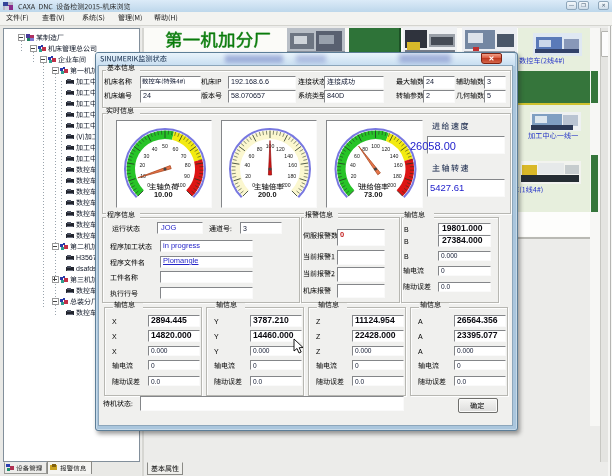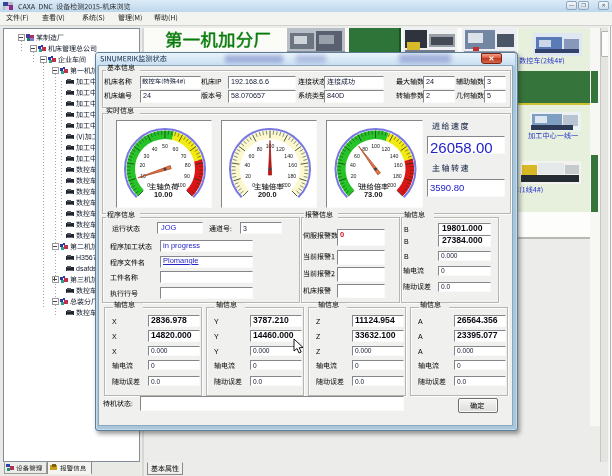--- a/index.html
+++ b/index.html
@@ -1201,31 +1201,31 @@
 <div style="position:absolute;left:364px;top:191px;font-size:7.4px;color:#111;white-space:nowrap;font-weight:bold;">73.00</div>
 <svg style="position:absolute;left:432px;top:121.5px;" width="38.0" height="8" viewBox="0 0 4750 1000">
     <g fill="#1b2b4e" stroke="#1b2b4e" stroke-width="8" transform="translate(0,880) scale(1,-1)">
       <use href="#u8fdb" x="0"></use>
       <use href="#u7ed9" x="1188"></use>
       <use href="#u901f" x="2375"></use>
       <use href="#u5ea6" x="3562"></use>
     </g>
   </svg>
 <div style="position:absolute;left:427px;top:136px;width:78px;height:18px;background:#fff;border:1px solid;border-color:#848689 #fafafa #fafafa #848689;box-sizing:border-box;"></div>
-<div style="position:absolute;left:430px;top:139.5px;font-size:15px;color:#2222cc;white-space:nowrap;">26058.00</div>
+<div style="position:absolute;left:410px;top:139.5px;font-size:11px;color:#2222cc;white-space:nowrap;">26058.00</div>
 <svg style="position:absolute;left:432px;top:163.5px;" width="38.0" height="8" viewBox="0 0 4750 1000">
     <g fill="#1b2b4e" stroke="#1b2b4e" stroke-width="8" transform="translate(0,880) scale(1,-1)">
       <use href="#u4e3b" x="0"></use>
       <use href="#u8f74" x="1188"></use>
       <use href="#u8f6c" x="2375"></use>
       <use href="#u901f" x="3562"></use>
     </g>
   </svg>
 <div style="position:absolute;left:427px;top:179px;width:78px;height:18px;background:#fff;border:1px solid;border-color:#848689 #fafafa #fafafa #848689;box-sizing:border-box;"></div>
-<div style="position:absolute;left:430px;top:182.5px;font-size:9.5px;color:#2222cc;white-space:nowrap;">3590.80</div>
+<div style="position:absolute;left:430px;top:182.5px;font-size:9.5px;color:#2222cc;white-space:nowrap;">5427.61</div>
 <div style="position:absolute;left:102px;top:217px;width:196px;height:84px;border:1px solid #b7b7b2;box-shadow:1px 1px 0 #fdfdfd inset, 1px 1px 0 #fdfdfd;"></div>
 <div style="position:absolute;left:106px;top:213px;width:34px;height:8px;background:#f0f0ee;"></div>
 <svg style="position:absolute;left:107px;top:210.5px;" width="28.0" height="7" viewBox="0 0 4000 1000">
     <g fill="#000" transform="translate(0,880) scale(1,-1)">
       <use href="#u7a0b" x="0"></use>
       <use href="#u5e8f" x="1000"></use>
       <use href="#u4fe1" x="2000"></use>
       <use href="#u606f" x="3000"></use>
     </g>
   </svg>
@@ -1381,21 +1381,21 @@
 <div style="position:absolute;left:113px;top:303px;width:30px;height:8px;background:#f0f0ee;"></div>
 <svg style="position:absolute;left:114px;top:300.5px;" width="21.0" height="7" viewBox="0 0 3000 1000">
     <g fill="#000" transform="translate(0,880) scale(1,-1)">
       <use href="#u8f74" x="0"></use>
       <use href="#u4fe1" x="1000"></use>
       <use href="#u606f" x="2000"></use>
     </g>
   </svg>
 <div style="position:absolute;left:112px;top:317.5px;font-size:7px;color:#000;white-space:nowrap;">X</div>
 <div style="position:absolute;left:148px;top:314.5px;width:52px;height:12px;background:#fff;border:1px solid;border-color:#848689 #fafafa #fafafa #848689;box-sizing:border-box;"></div>
-<div style="position:absolute;left:151px;top:315.5px;font-size:8.6px;color:#09090f;white-space:nowrap;font-weight:bold;">2836.978</div>
+<div style="position:absolute;left:151px;top:315.5px;font-size:8.6px;color:#09090f;white-space:nowrap;font-weight:bold;">2894.445</div>
 <div style="position:absolute;left:112px;top:332.5px;font-size:7px;color:#000;white-space:nowrap;">X</div>
 <div style="position:absolute;left:148px;top:329.5px;width:52px;height:12px;background:#fff;border:1px solid;border-color:#848689 #fafafa #fafafa #848689;box-sizing:border-box;"></div>
 <div style="position:absolute;left:151px;top:330.5px;font-size:8.6px;color:#09090f;white-space:nowrap;font-weight:bold;">14820.000</div>
 <div style="position:absolute;left:112px;top:348px;font-size:7px;color:#000;white-space:nowrap;">X</div>
 <div style="position:absolute;left:148px;top:345.5px;width:52px;height:10px;background:#fff;border:1px solid;border-color:#848689 #fafafa #fafafa #848689;box-sizing:border-box;"></div>
 <div style="position:absolute;left:151px;top:347px;font-size:6.6px;color:#131b33;white-space:nowrap;">0.000</div>
 <svg style="position:absolute;left:112px;top:361.5px;" width="21.0" height="7" viewBox="0 0 3000 1000">
     <g fill="#000" transform="translate(0,880) scale(1,-1)">
       <use href="#u8f74" x="0"></use>
       <use href="#u7535" x="1000"></use>
@@ -1458,21 +1458,21 @@
       <use href="#u8f74" x="0"></use>
       <use href="#u4fe1" x="1000"></use>
       <use href="#u606f" x="2000"></use>
     </g>
   </svg>
 <div style="position:absolute;left:316px;top:317.5px;font-size:7px;color:#000;white-space:nowrap;">Z</div>
 <div style="position:absolute;left:352px;top:314.5px;width:52px;height:12px;background:#fff;border:1px solid;border-color:#848689 #fafafa #fafafa #848689;box-sizing:border-box;"></div>
 <div style="position:absolute;left:355px;top:315.5px;font-size:8.6px;color:#09090f;white-space:nowrap;font-weight:bold;">11124.954</div>
 <div style="position:absolute;left:316px;top:332.5px;font-size:7px;color:#000;white-space:nowrap;">Z</div>
 <div style="position:absolute;left:352px;top:329.5px;width:52px;height:12px;background:#fff;border:1px solid;border-color:#848689 #fafafa #fafafa #848689;box-sizing:border-box;"></div>
-<div style="position:absolute;left:355px;top:330.5px;font-size:8.6px;color:#09090f;white-space:nowrap;font-weight:bold;">33632.100</div>
+<div style="position:absolute;left:355px;top:330.5px;font-size:8.6px;color:#09090f;white-space:nowrap;font-weight:bold;">22428.000</div>
 <div style="position:absolute;left:316px;top:348px;font-size:7px;color:#000;white-space:nowrap;">Z</div>
 <div style="position:absolute;left:352px;top:345.5px;width:52px;height:10px;background:#fff;border:1px solid;border-color:#848689 #fafafa #fafafa #848689;box-sizing:border-box;"></div>
 <div style="position:absolute;left:355px;top:347px;font-size:6.6px;color:#131b33;white-space:nowrap;">0.000</div>
 <svg style="position:absolute;left:316px;top:361.5px;" width="21.0" height="7" viewBox="0 0 3000 1000">
     <g fill="#000" transform="translate(0,880) scale(1,-1)">
       <use href="#u8f74" x="0"></use>
       <use href="#u7535" x="1000"></use>
       <use href="#u6d41" x="2000"></use>
     </g>
   </svg>

